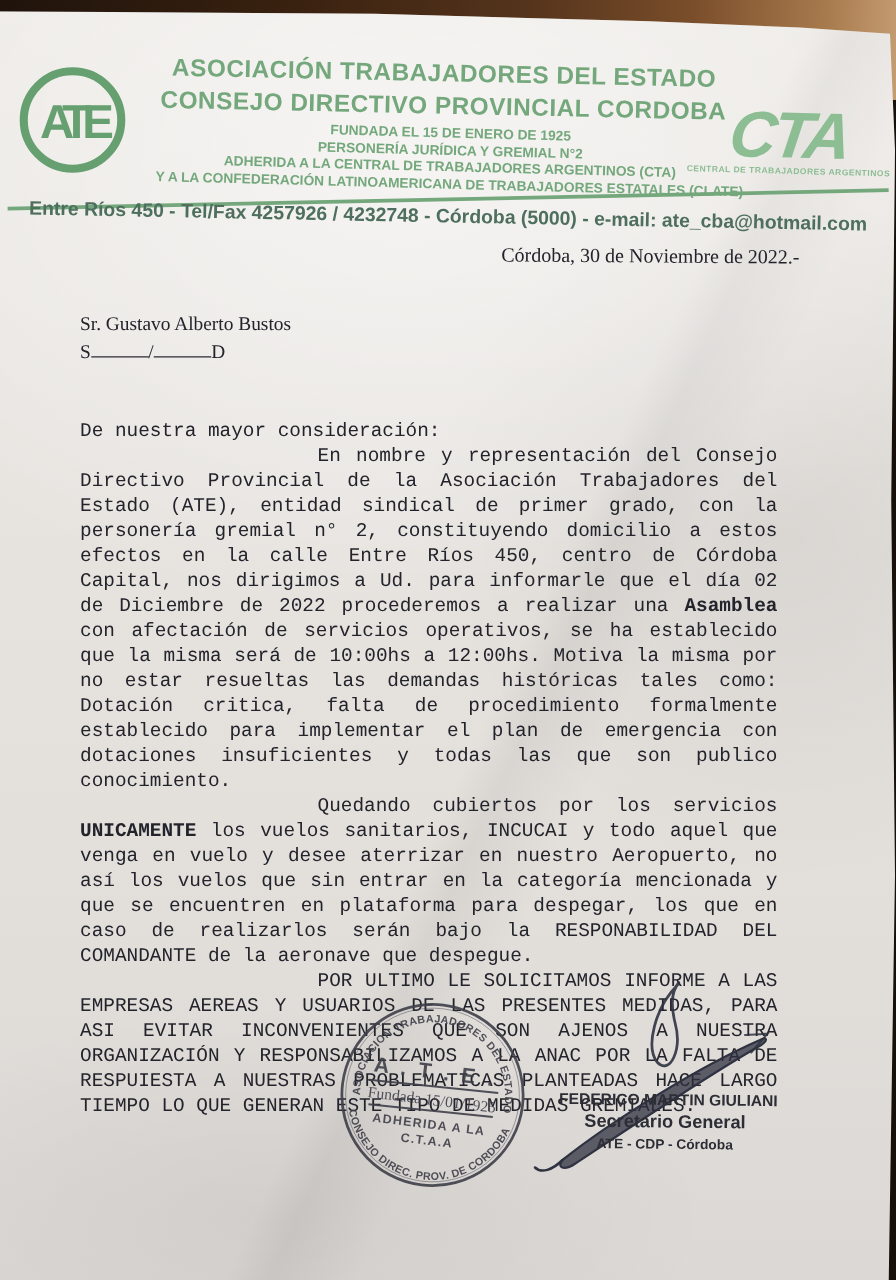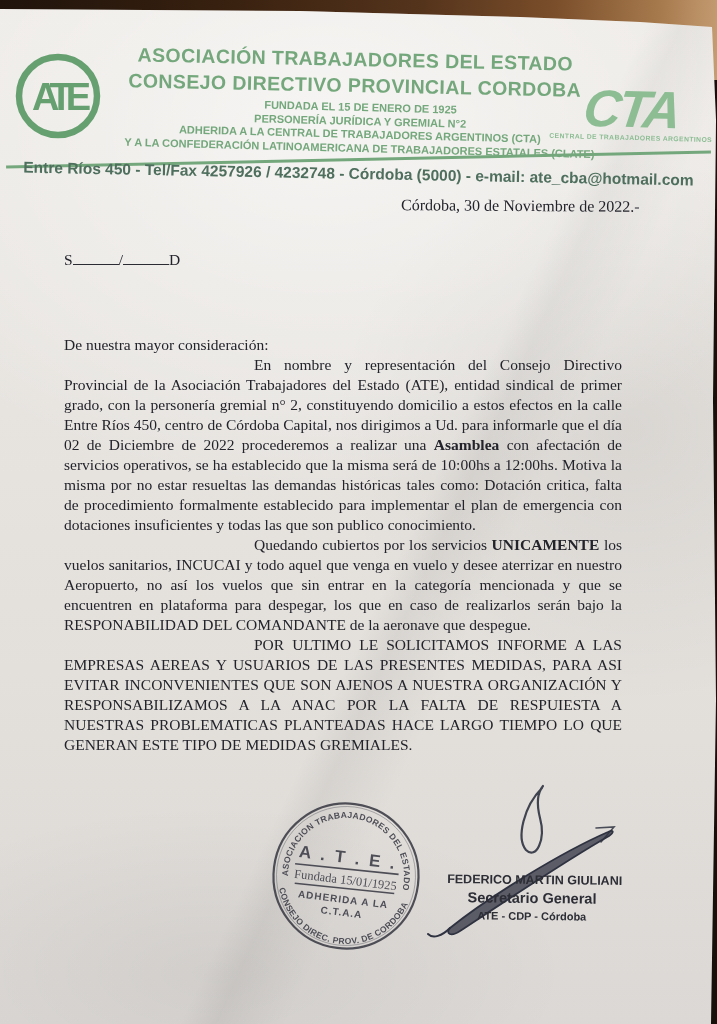--- a/index.html
+++ b/index.html
@@ -38,21 +38,21 @@
   .cta-box{left:550px;top:84px;width:162px;text-align:center;transform:rotate(1.5deg);}
   .cta-word{font-family:"Liberation Sans","DejaVu Sans",sans-serif;font-weight:900;font-style:italic;
     font-size:52px;line-height:50px;letter-spacing:-3px;color:#8cbd93;transform:skewX(-6deg);}
   .cta-caption{font-family:"Liberation Sans","DejaVu Sans",sans-serif;font-weight:bold;font-size:6.8px;
     letter-spacing:.4px;color:#8cbd93;white-space:nowrap;}
   
   .ink{color:#23232b;}
   .dateline{top:197px;right:77px;font-size:16px;white-space:nowrap;transform:rotate(.4deg);}
   .recipient{left:64px;top:249px;font-size:15.5px;line-height:21.5px;}
   .fill-blank{display:inline-block;width:46px;height:13px;border-bottom:1.3px solid #2b2b33;}
-  .column{left:64px;top:335px;width:558px;font-size:15.5px;line-height:20px;}
+  .column{left:64px;top:335px;width:558px;font-size:15.5px;line-height:20px;font-family:Liberation Mono, monospace;}
   .column p{margin:0;text-align:justify;}
   .para{text-indent:190px;}
   .closing1{text-indent:190px;margin-top:16px !important;}
   
   .stamp{left:256px;top:786px;width:180px;height:180px;opacity:.9;}
   .sig-svg{left:420px;top:778px;width:230px;height:175px;}
   .sig-block{left:447px;top:871px;width:170px;text-align:center;
     font-family:"Liberation Sans","DejaVu Sans",sans-serif;font-weight:bold;color:#2c2d35;transform:rotate(.6deg);}
   .sig-name{font-size:12.5px;line-height:18px;white-space:nowrap;}
   .sig-title{font-size:14.5px;line-height:19px;}
@@ -88,20 +88,21 @@
     <div class="cta-word">CTA</div>
     <div class="cta-caption">CENTRAL DE TRABAJADORES ARGENTINOS</div>
   </div>
 
   <div class="abs rule"></div>
   <div class="abs contact">Entre Ríos 450 - Tel/Fax 4257926 / 4232748 - Córdoba (5000) - e-mail: ate_cba@hotmail.com</div>
 
   <div class="abs dateline ink">Córdoba, 30 de Noviembre de 2022.-</div>
 
   <div class="abs recipient ink">
+    <div>Sr. Gustavo Alberto Bustos</div>
     <div><span>S</span><span class="fill-blank"></span><span>/</span><span class="fill-blank"></span><span>D</span></div>
   </div>
 
   <div class="abs column ink">
     <p>De nuestra mayor consideración:</p>
     <p class="para"><span>En nombre y representación del Consejo Directivo Provincial de la Asociación Trabajadores del Estado (ATE), entidad sindical de primer grado, con la personería gremial n° 2, constituyendo domicilio a estos efectos en la calle Entre Ríos 450, centro de Córdoba Capital, nos dirigimos a Ud. para informarle que el día 02 de Diciembre de 2022 procederemos a realizar una </span><b>Asamblea</b><span> con afectación de servicios operativos, se ha establecido que la misma será de 10:00hs a 12:00hs. Motiva la misma por no estar resueltas las demandas históricas tales como: Dotación critica, falta de procedimiento formalmente establecido para implementar el plan de emergencia con dotaciones insuficientes y todas las que son publico conocimiento.</span></p>
     <p class="para"><span>Quedando cubiertos por los servicios </span><b>UNICAMENTE</b><span> los vuelos sanitarios, INCUCAI y todo aquel que venga en vuelo y desee aterrizar en nuestro Aeropuerto, no así los vuelos que sin entrar en la categoría mencionada y que se encuentren en plataforma para despegar, los que en caso de realizarlos serán bajo la RESPONABILIDAD DEL COMANDANTE de la aeronave que despegue.</span></p>
     <p class="para">POR ULTIMO LE SOLICITAMOS INFORME A LAS EMPRESAS AEREAS Y USUARIOS DE LAS PRESENTES MEDIDAS, PARA ASI EVITAR INCONVENIENTES QUE SON AJENOS A NUESTRA ORGANIZACIÓN Y RESPONSABILIZAMOS A LA ANAC POR LA FALTA DE RESPUIESTA A NUESTRAS PROBLEMATICAS PLANTEADAS HACE LARGO TIEMPO LO QUE GENERAN ESTE TIPO DE MEDIDAS GREMIALES.</p>
   </div>
 

